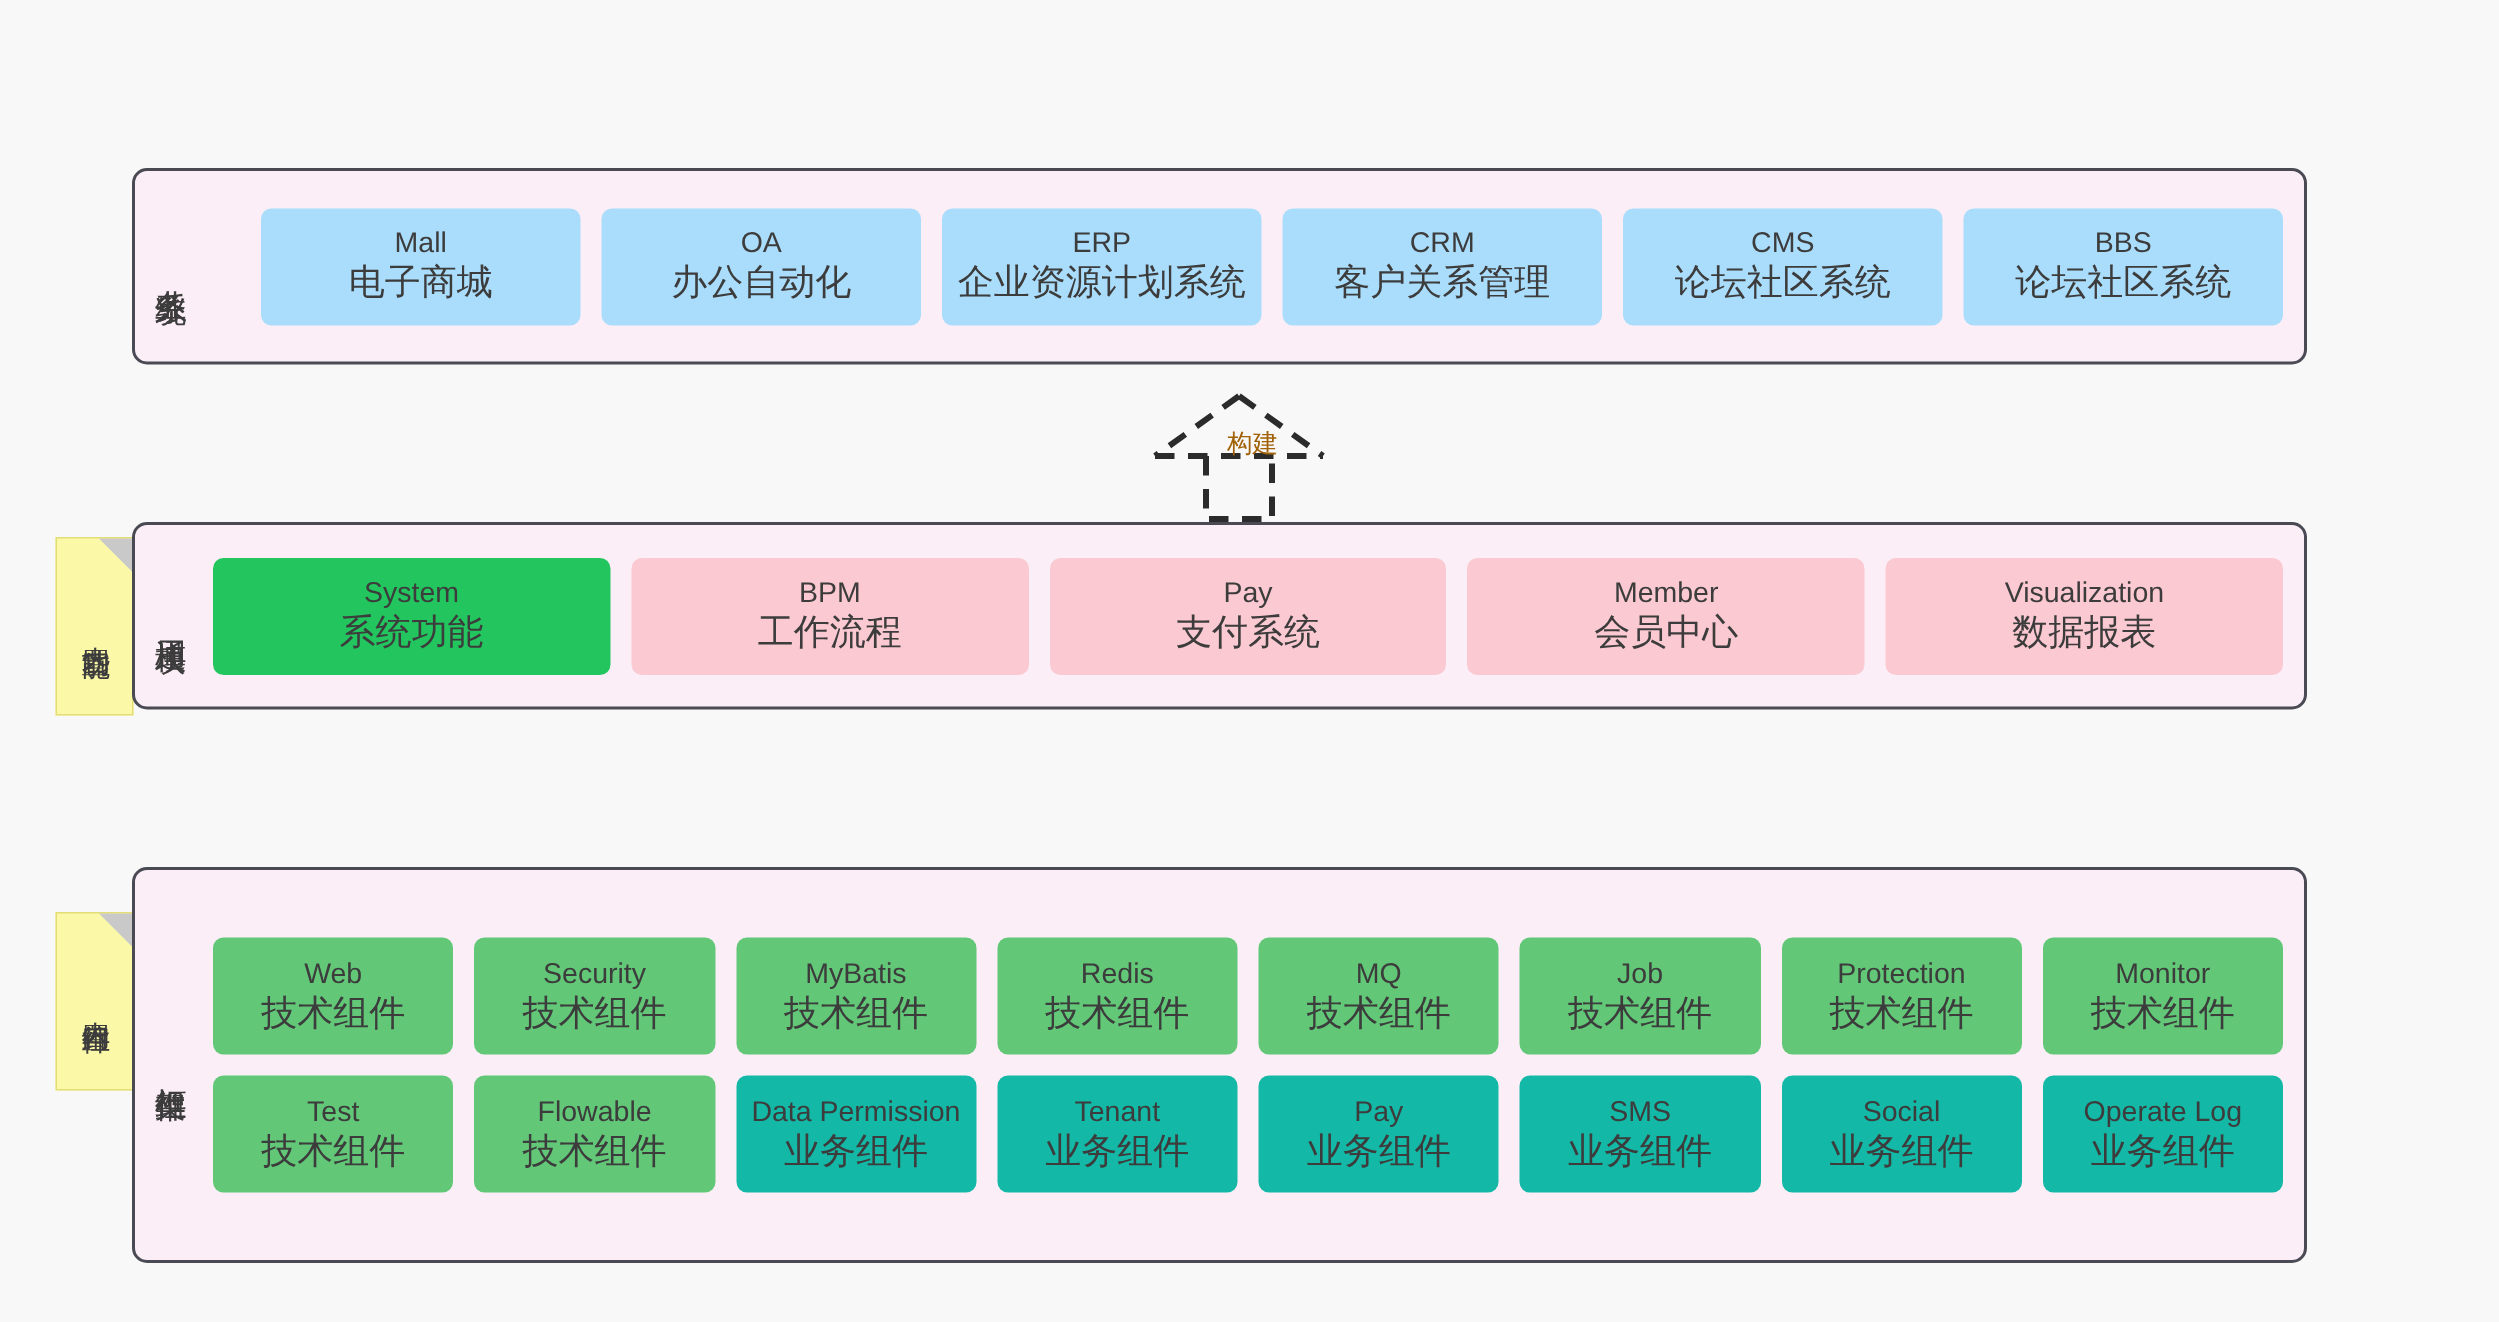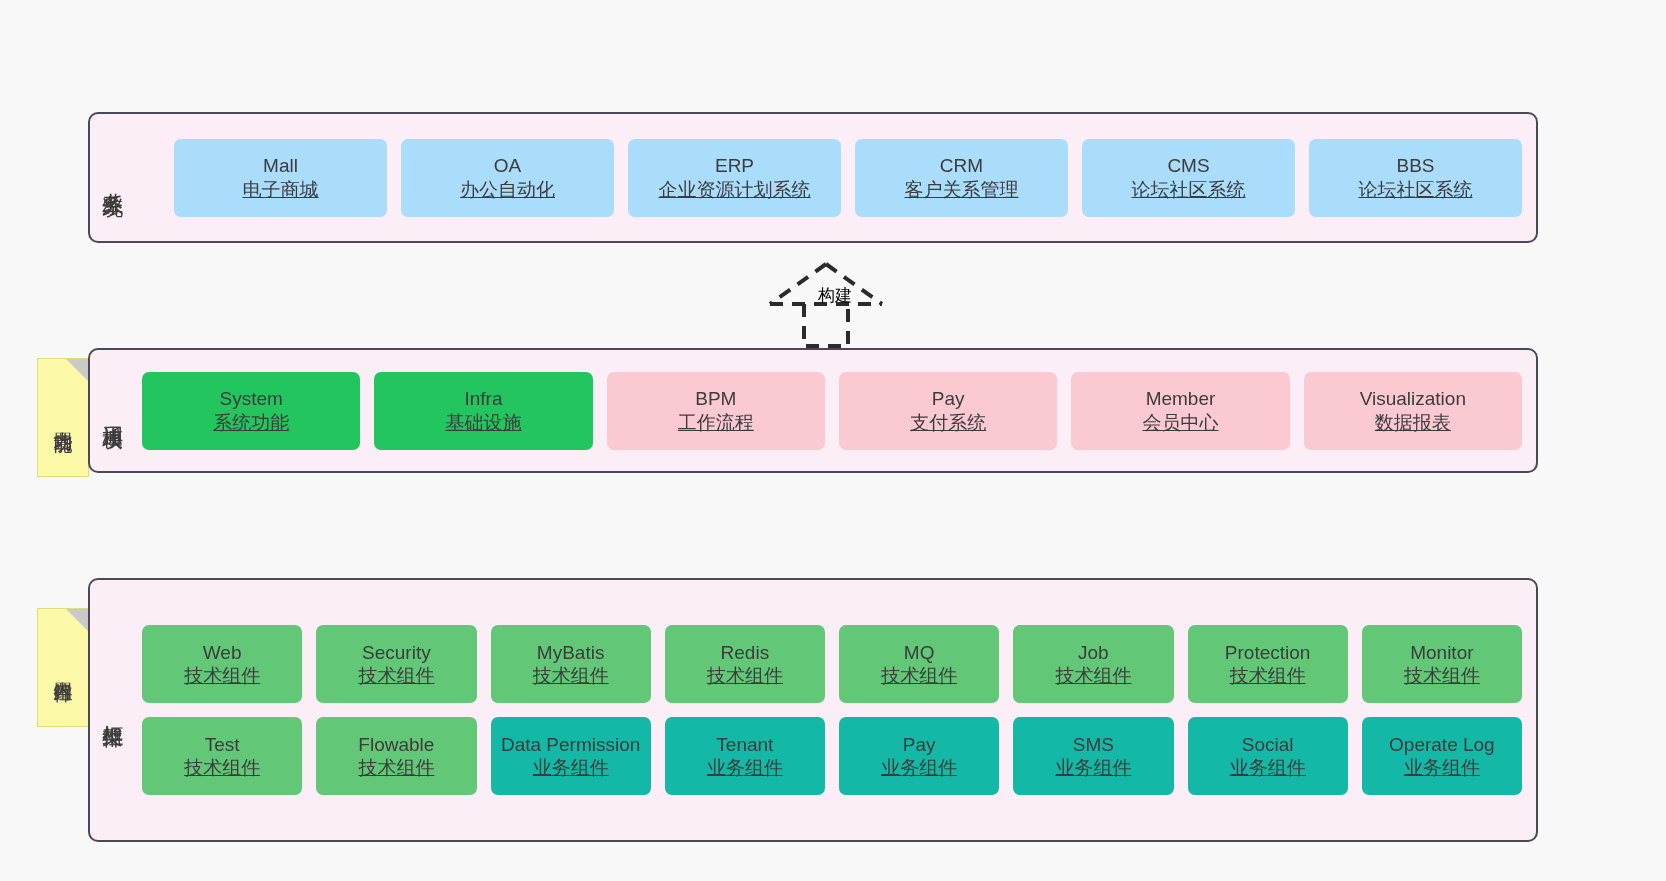--- a/index.html
+++ b/index.html
@@ -70,23 +70,22 @@
     justify-content: center;
     border-radius: 7px;
     text-align: center;
     line-height: 1.22;
   }
   .card .en {
     font-size: 19px;
     color: #3c3c3c;
   }
   .card .cn {
-    font-size: 19px;
-    color: #3c3c3c;
-    text-decoration: underline;
+    font-size: 24px;
+    color: #3c3c3c;
   }
   .card.blue      { background: #aadcfb; }
   .card.red       { background: #22c55e; }
   .card.pink      { background: #fbc9d1; }
   .card.green     { background: #62c878; }
   .card.lightgreen{ background: #14b8a6; }
 
   
   .sticky {
     position: absolute;
@@ -115,21 +114,21 @@
   }
 
   
   .arrow {
     position: absolute;
   }
   .arrow svg { display: block; overflow: visible; }
   .arrow .lbl {
     position: absolute;
     font-size: 17px;
-    color: #000000;
+    color: #a16207;
     white-space: nowrap;
     background: transparent;
   }
 </style>
 </head>
 <body>
 
 <div id="canvas">
 
   <div class="layer" id="layer-business" style="left:88px; top:112px; width:1450px; height:131px;">
@@ -180,24 +179,20 @@
   </div>
 
   <div class="layer" id="layer-common" style="left:88px; top:348px; width:1450px; height:125px;">
     <div class="layer-title">通用模块</div>
     <div class="layer-body">
       <div class="row" id="row-common" style="height:78px;">
           <div class="card red">
             <div class="en">System</div>
             <div class="cn">系统功能</div>
           </div>
-          <div class="card red">
-            <div class="en">Infra</div>
-            <div class="cn">基础设施</div>
-          </div>
           <div class="card pink">
             <div class="en">BPM</div>
             <div class="cn">工作流程</div>
           </div>
           <div class="card pink">
             <div class="en">Pay</div>
             <div class="cn">支付系统</div>
           </div>
           <div class="card pink">
             <div class="en">Member</div>

